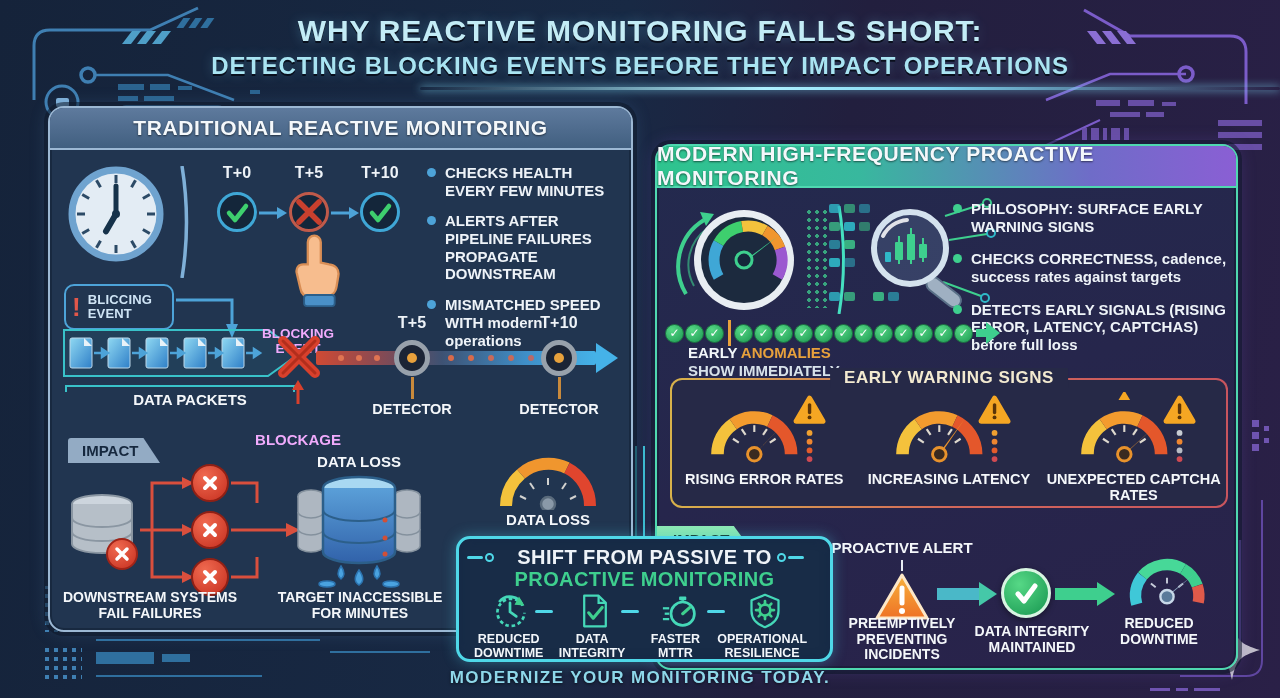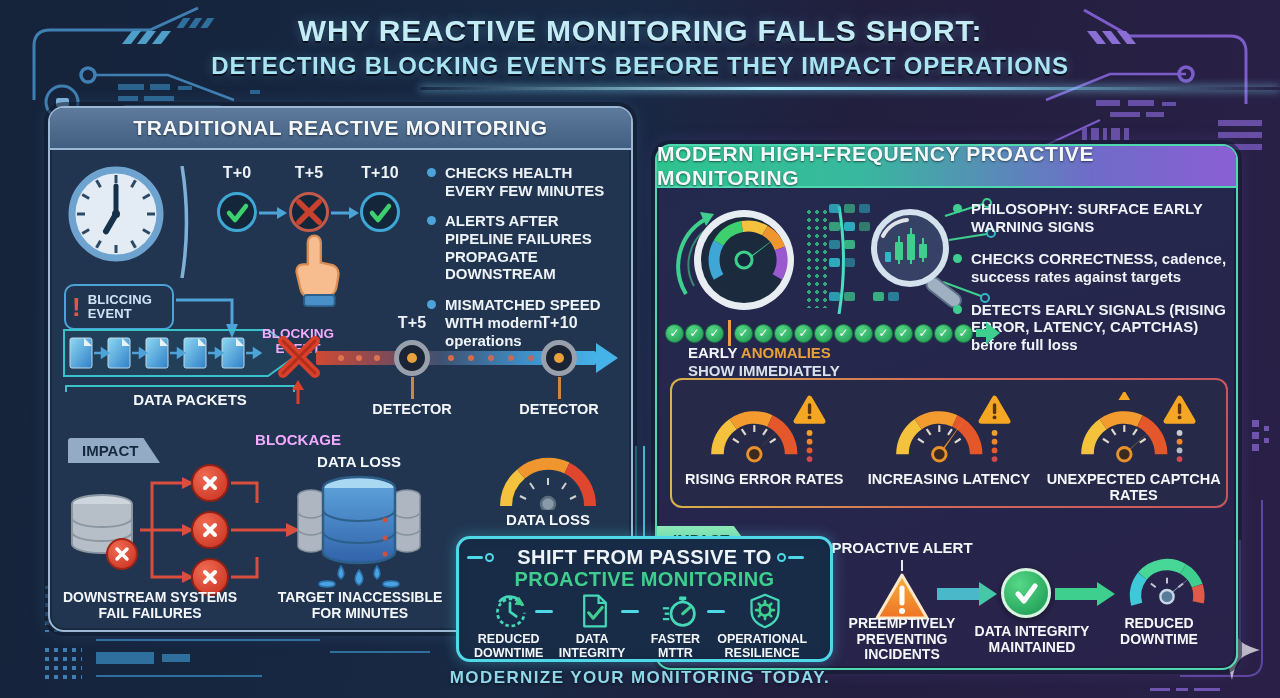--- a/index.html
+++ b/index.html
@@ -558,20 +558,21 @@
           <path d="M10,0 L24,11 L10,22 Z" fill="#3ecf8e"></path>
         </svg>
     </div>
     <div class="abs" style="left:31px;top:198px;font-size:15px;font-weight:700;line-height:1.2;">
       <span style="color:#f2f6fa;">EARLY </span><span style="color:#e8a13c;">ANOMALIES</span><br>
       <span style="color:#d8e2ea;">SHOW IMMEDIATELY</span>
     </div>
 
     <div id="warning-box">
       <div class="inner">
+        <span class="wtitle">EARLY WARNING SIGNS</span>
         <div class="wg-cell">
           <svg width="126" height="78" viewBox="0 0 130 80">
             <path d="M17,64 A38 38 0 0 1 33.2,32.9" stroke="#f4c23c" stroke-width="13" fill="none"></path>
             <path d="M33.2,32.9 A38 38 0 0 1 71.1,29.6" stroke="#f39b2e" stroke-width="13" fill="none"></path>
             <path d="M71.1,29.6 A38 38 0 0 1 93,64" stroke="#e4572b" stroke-width="13" fill="none"></path>
             <g stroke="rgba(255,248,230,.85)" stroke-width="2.2">
                 <line x1="33" y1="48" x2="39" y2="52"></line>
                 <line x1="42" y1="38" x2="46" y2="44"></line>
                 <line x1="55" y1="34" x2="55" y2="41"></line>
                 <line x1="68" y1="38" x2="64" y2="44"></line>

